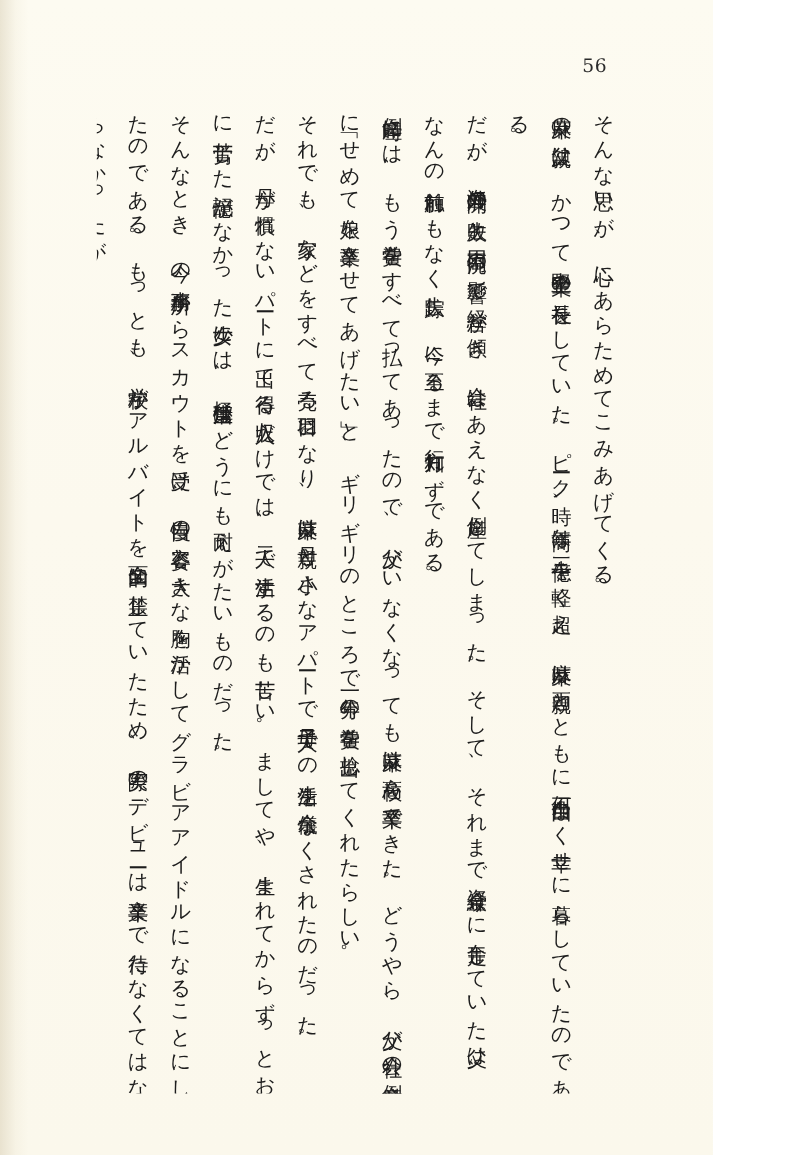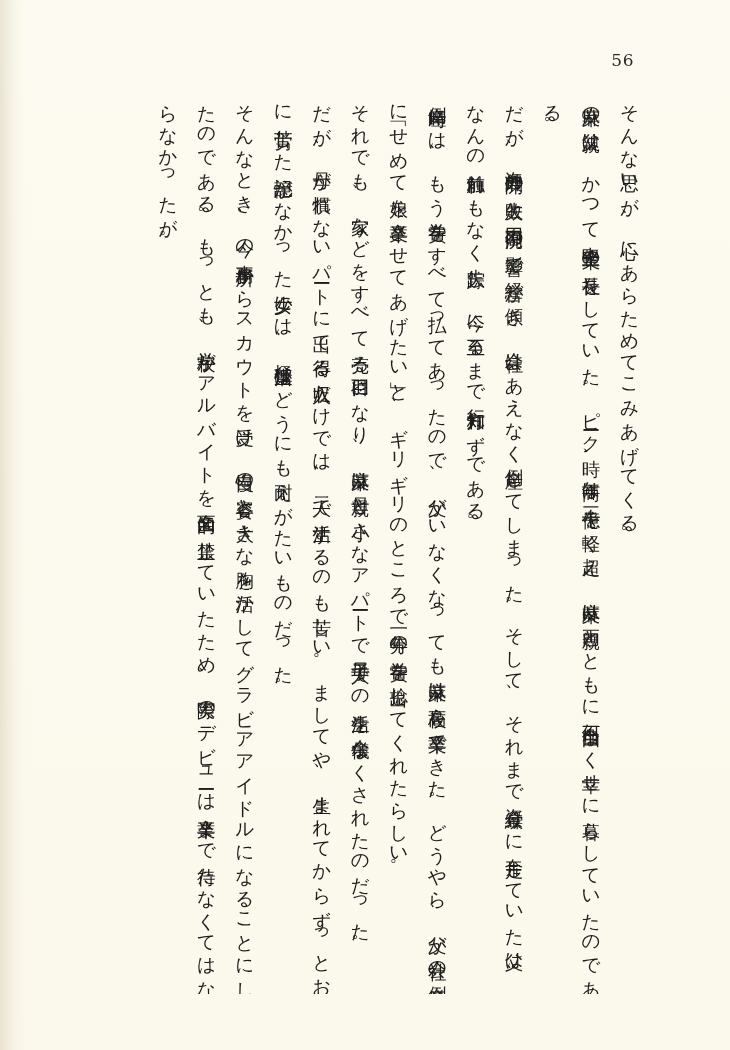--- a/index.html
+++ b/index.html
@@ -8,21 +8,21 @@
     background: #ffffff;
   }
   body {
     width: 730px;
     height: 1050px;
     overflow: hidden;
     font-family: "DejaVu Serif", "Liberation Serif", serif;
   }
   .page {
     position: relative;
-    width: 730px;
+    width: 648px;
     height: 1050px;
     background: #fdfbf0;
     background-image:
       linear-gradient(180deg, #fdfbf1 0%, #fcf9ee 45%, #fbf8ec 100%);
     box-sizing: border-box;
     overflow: hidden;
   }
   
   .binding-shadow {
     position: absolute;

